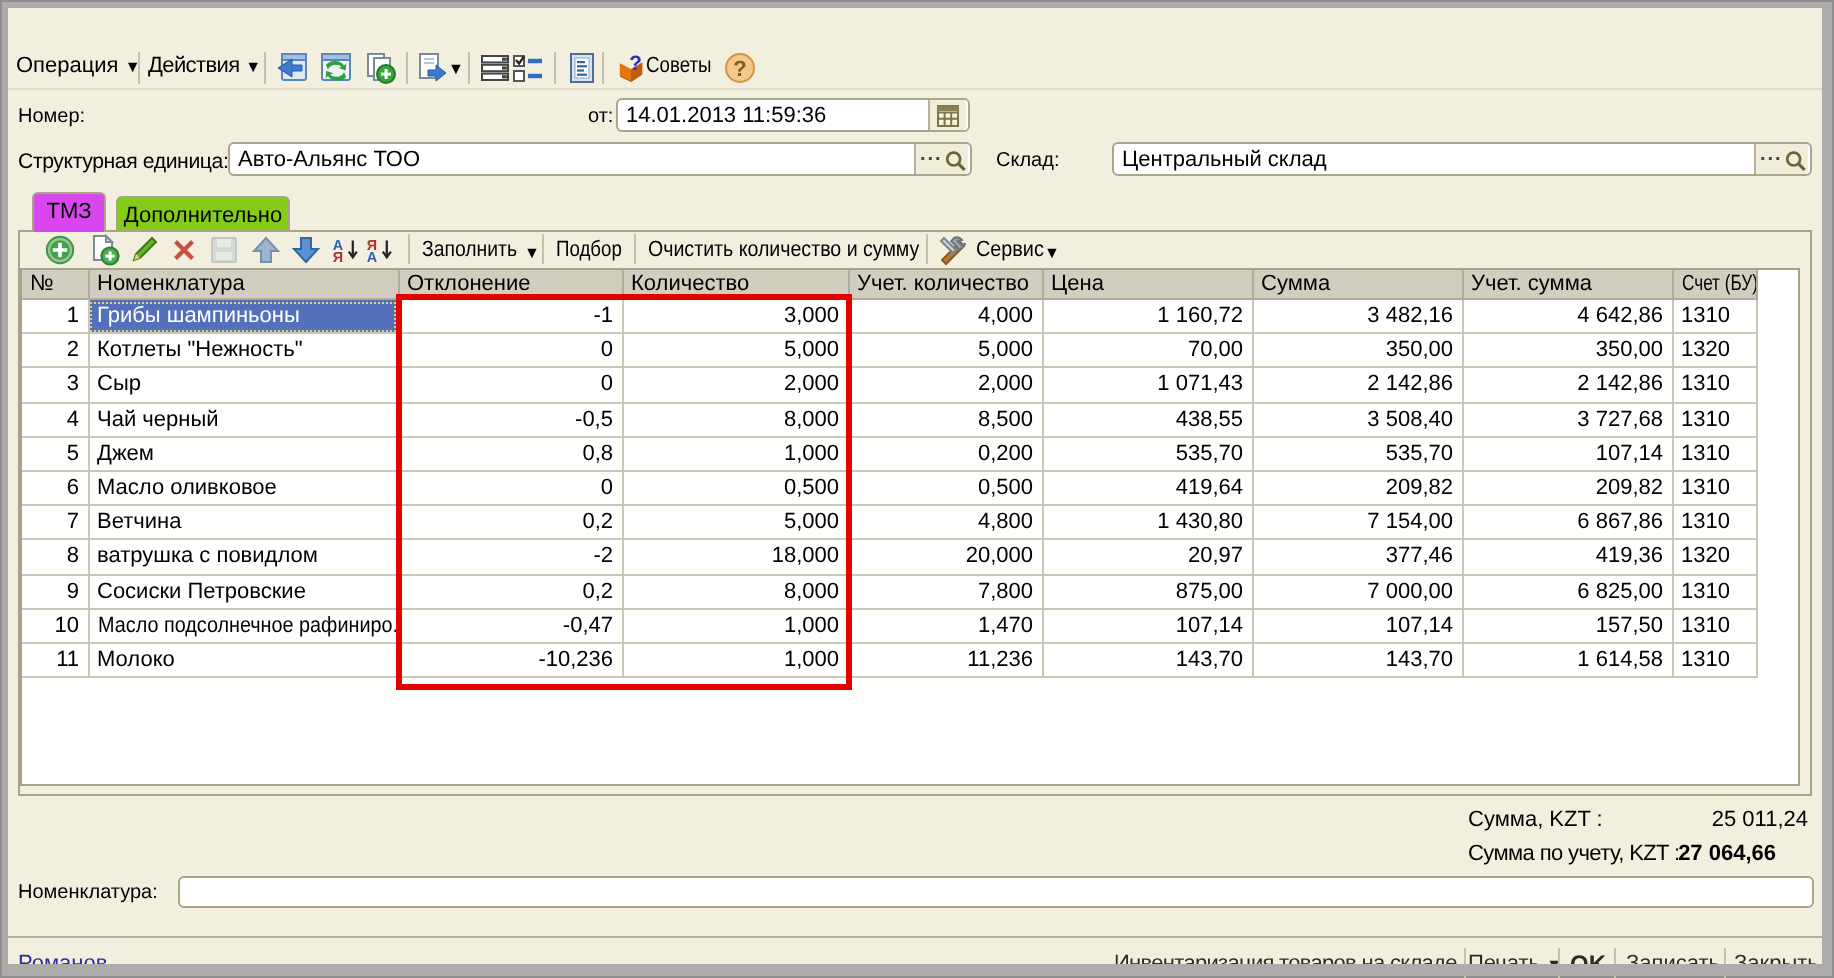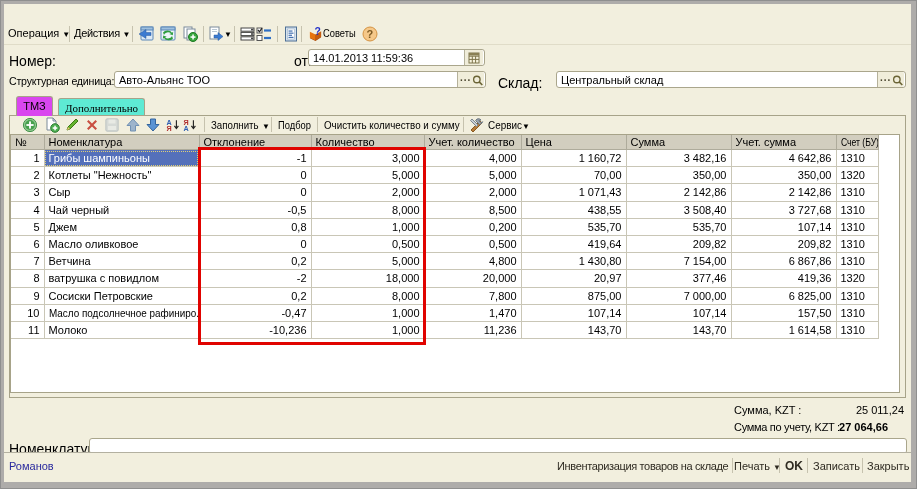--- a/index.html
+++ b/index.html
@@ -13,32 +13,32 @@
 #titlebar { position:absolute; left:3px; top:3px; width:909px; height:19px;
   background:#d5d2c8; }
 #titletext { position:absolute; left:26px; top:4px; font-weight:bold; font-size:11.5px; }
 
 #toolbar { position:absolute; left:3px; top:22px; width:909px; height:22px;
   background:#f2efde; border-bottom:1px solid #e0dcc8; }
 .tbtext { position:absolute; top:4px; font-size:11px; color:#000; }
 .sep { position:absolute; top:3px; width:1px; height:16px; background:#c6c2ae; }
 .ico { position:absolute; top:3px; width:16px; height:16px; }
 
-.lbl { position:absolute; font-size:14px; color:#000; }
+.lbl { position:absolute; font-size:10px; color:#000; }
 .field { position:absolute; background:#fff; border:1px solid #aaa68c; border-radius:3px;
   font-size:11px; padding:2px 0 0 4px; height:17px; }
 .fbtns { position:absolute; right:1px; top:0px; bottom:0px; background:#f0edda;
   border-left:1px solid #b5b19a; border-radius:0 2px 2px 0; display:flex; align-items:center; }
 .dots { font-size:10px; font-weight:bold; color:#4a452e; letter-spacing:1px; padding:0 1px 4px 2px; }
 .mag { margin-top:1px; }
 
 .tab { position:absolute; border:1px solid #a7a389; border-bottom:none;
   border-radius:3px 3px 0 0; font-size:11px; text-align:center; padding-top:3px; }
 #tab1 { left:15px; top:95px; width:37px; height:20px; background:#d946ef; z-index:5; }
-#tab2 { left:57px; top:97px; width:87px; height:17px; background:#5eead4;font-family:Liberation Serif, serif; }
+#tab2 { left:57px; top:97px; width:87px; height:17px; background:#84cc16; }
 
 #groupbox { position:absolute; left:8px; top:114px; width:897px; height:283px;
   border:1px solid #a7a389; background:#f2efde; }
 
 #ttb { position:absolute; left:0; top:0; width:100%; height:18px; }
 .tico { position:absolute; top:1px; width:16px; height:16px; }
 .tsep { position:absolute; top:1px; width:1px; height:15px; background:#c6c2ae; }
 .ttxt { position:absolute; top:3px; font-size:11px; color:#000; }
 
 #tablewrap { position:absolute; left:0px; top:18px; width:890px; height:259px;
@@ -51,21 +51,21 @@
   padding:0 4px 0 4px; font-size:11px; overflow:hidden; white-space:nowrap; }
 td.num { text-align:right; }
 td.name { padding-left:4px; }
 #redbox { position:absolute; left:197px; top:146px; width:228px; height:198px;
   border:3px solid #e00300; z-index:20; }
 .sel { background:#5470ba; color:#fff; outline:1px dotted #e0cf78; outline-offset:-2px; }
 
 .sumlbl { position:absolute; color:#000; }
 .sumval { position:absolute; text-align:right; color:#000; }
 
-#statusbar { position:absolute; left:3px; right:3px; bottom:6px; height:30px;
+#statusbar { position:absolute; left:3px; right:3px; bottom:6px; height:14px;
   border-top:1px solid #b3b0a0; background:#f2efde; }
 .st { position:absolute; top:7px; font-size:11px; color:#2f2b22; }
 .stsep { position:absolute; top:5px; width:1px; height:15px; background:#c6c2ae; }
 </style>
 </head>
 <body>
 <div id="win">
  <div id="frame"></div>
 
  <div id="toolbar">

